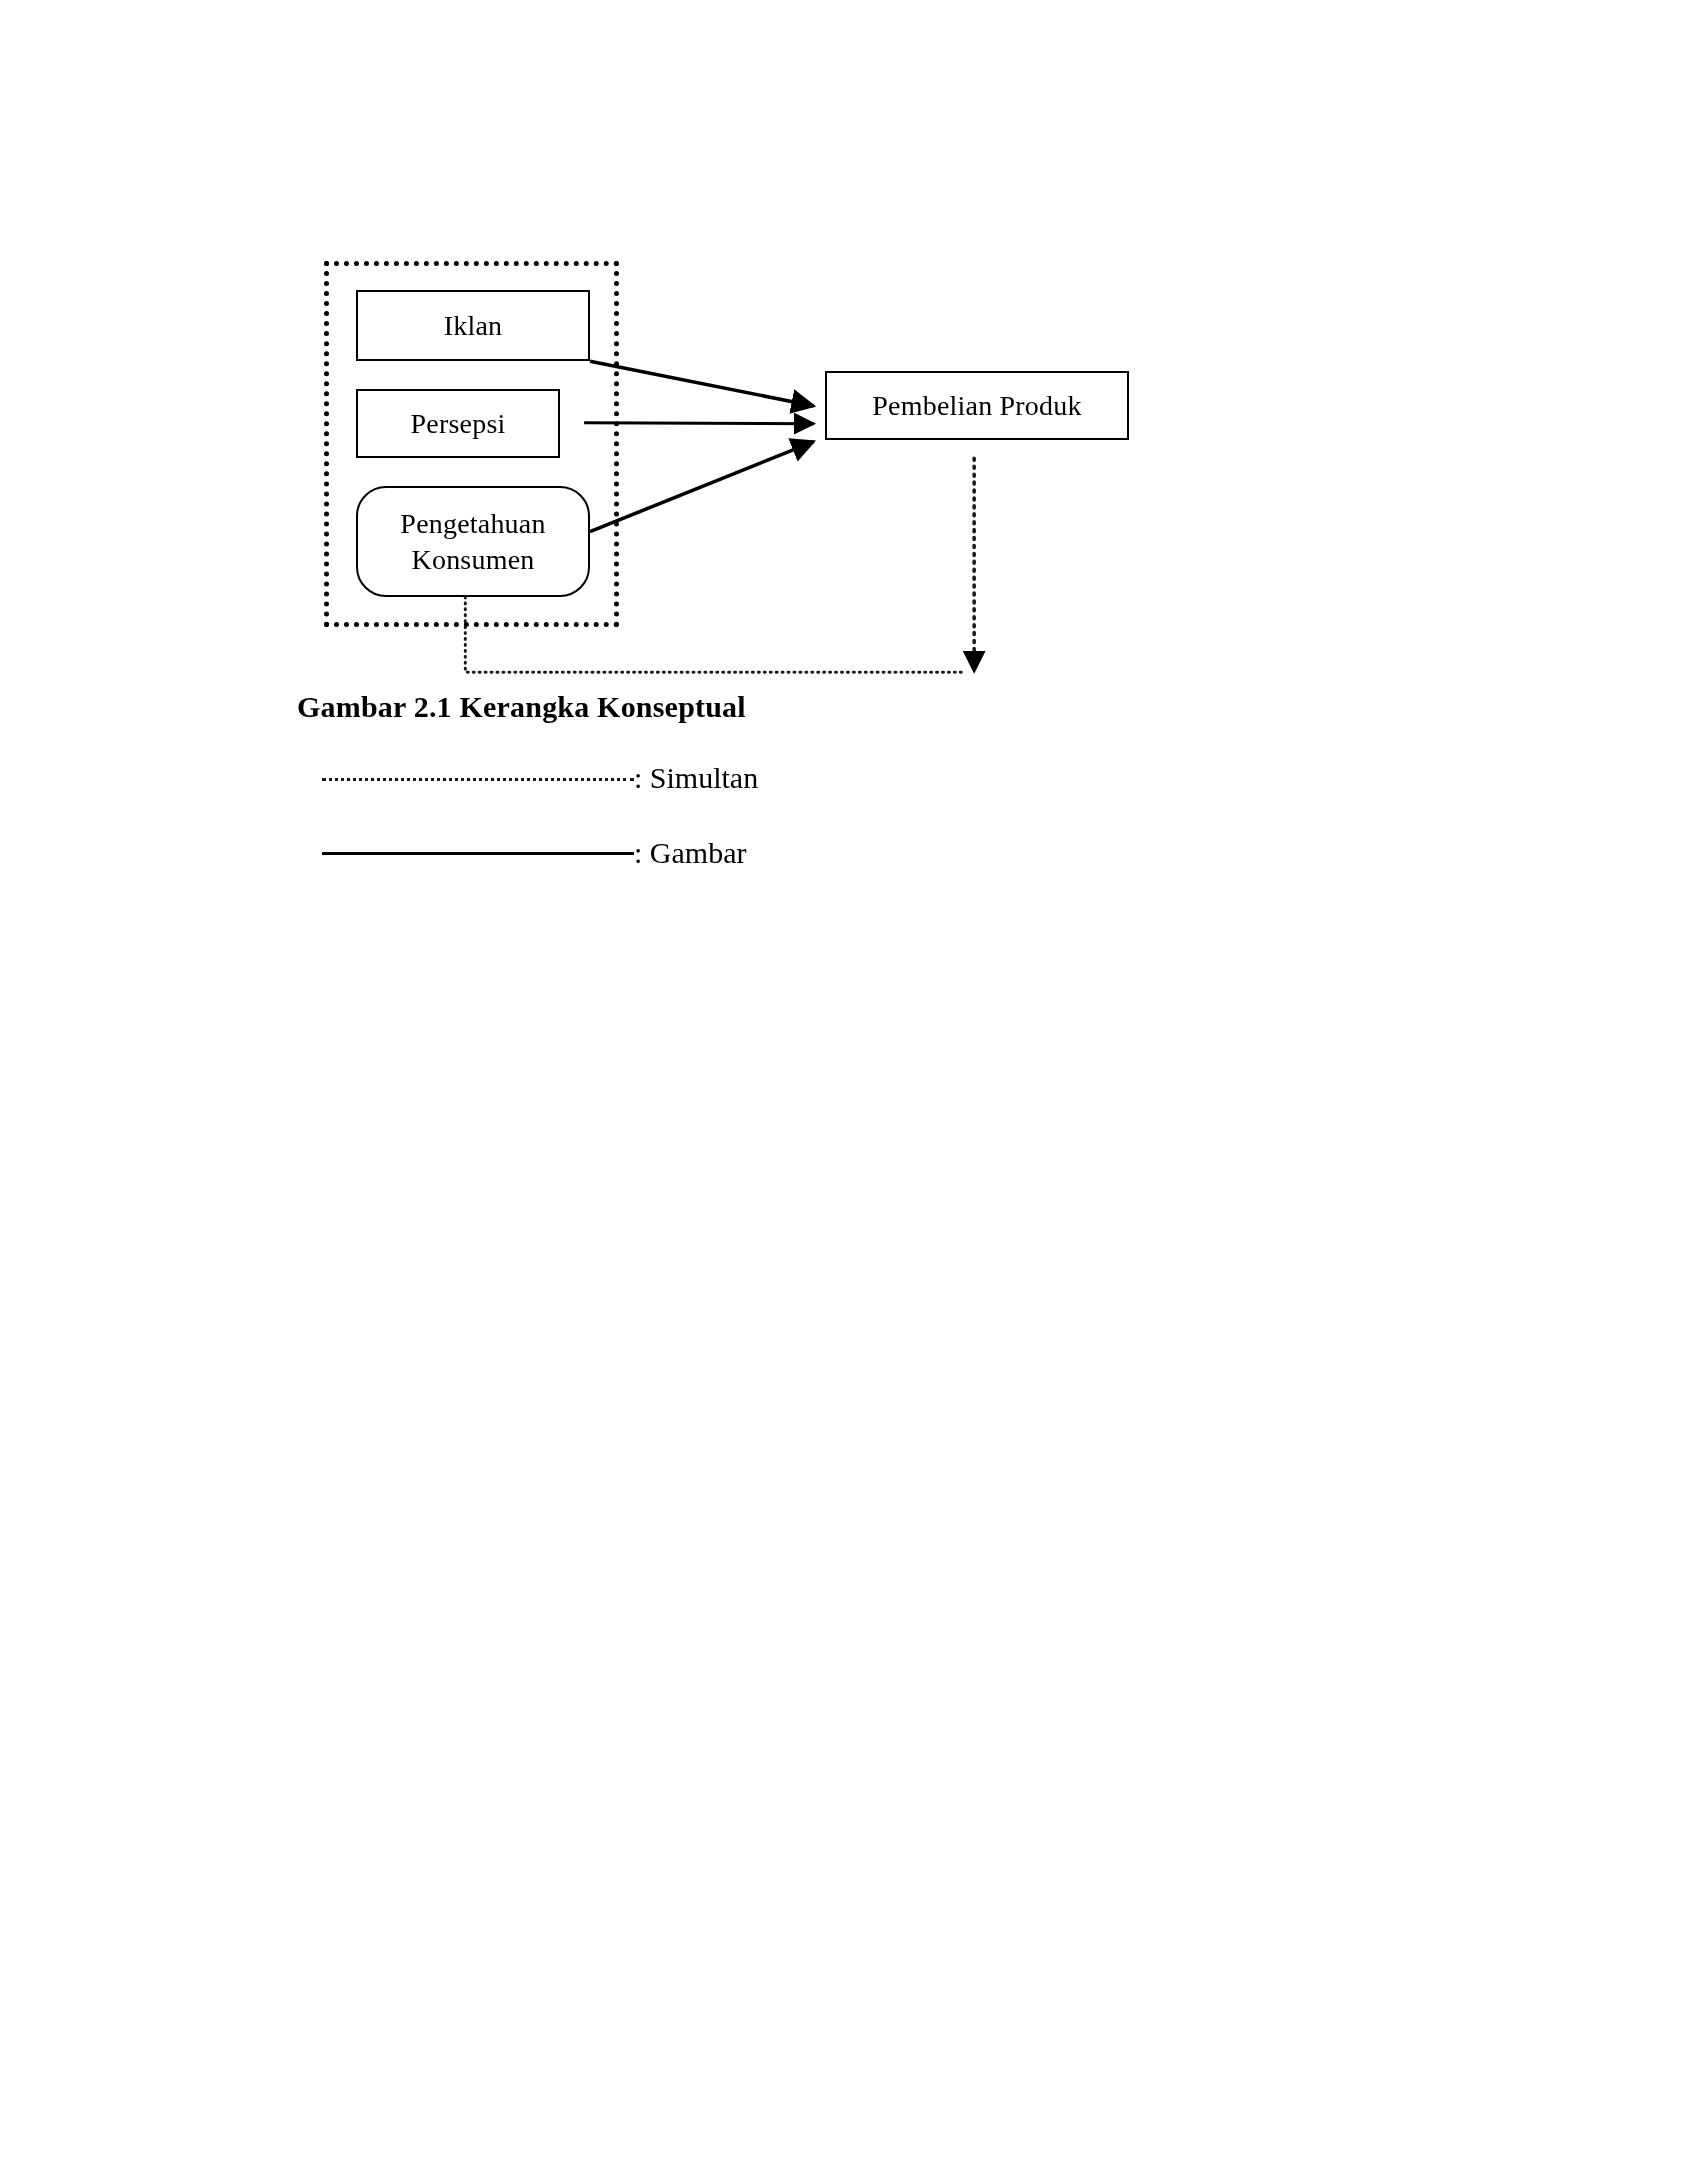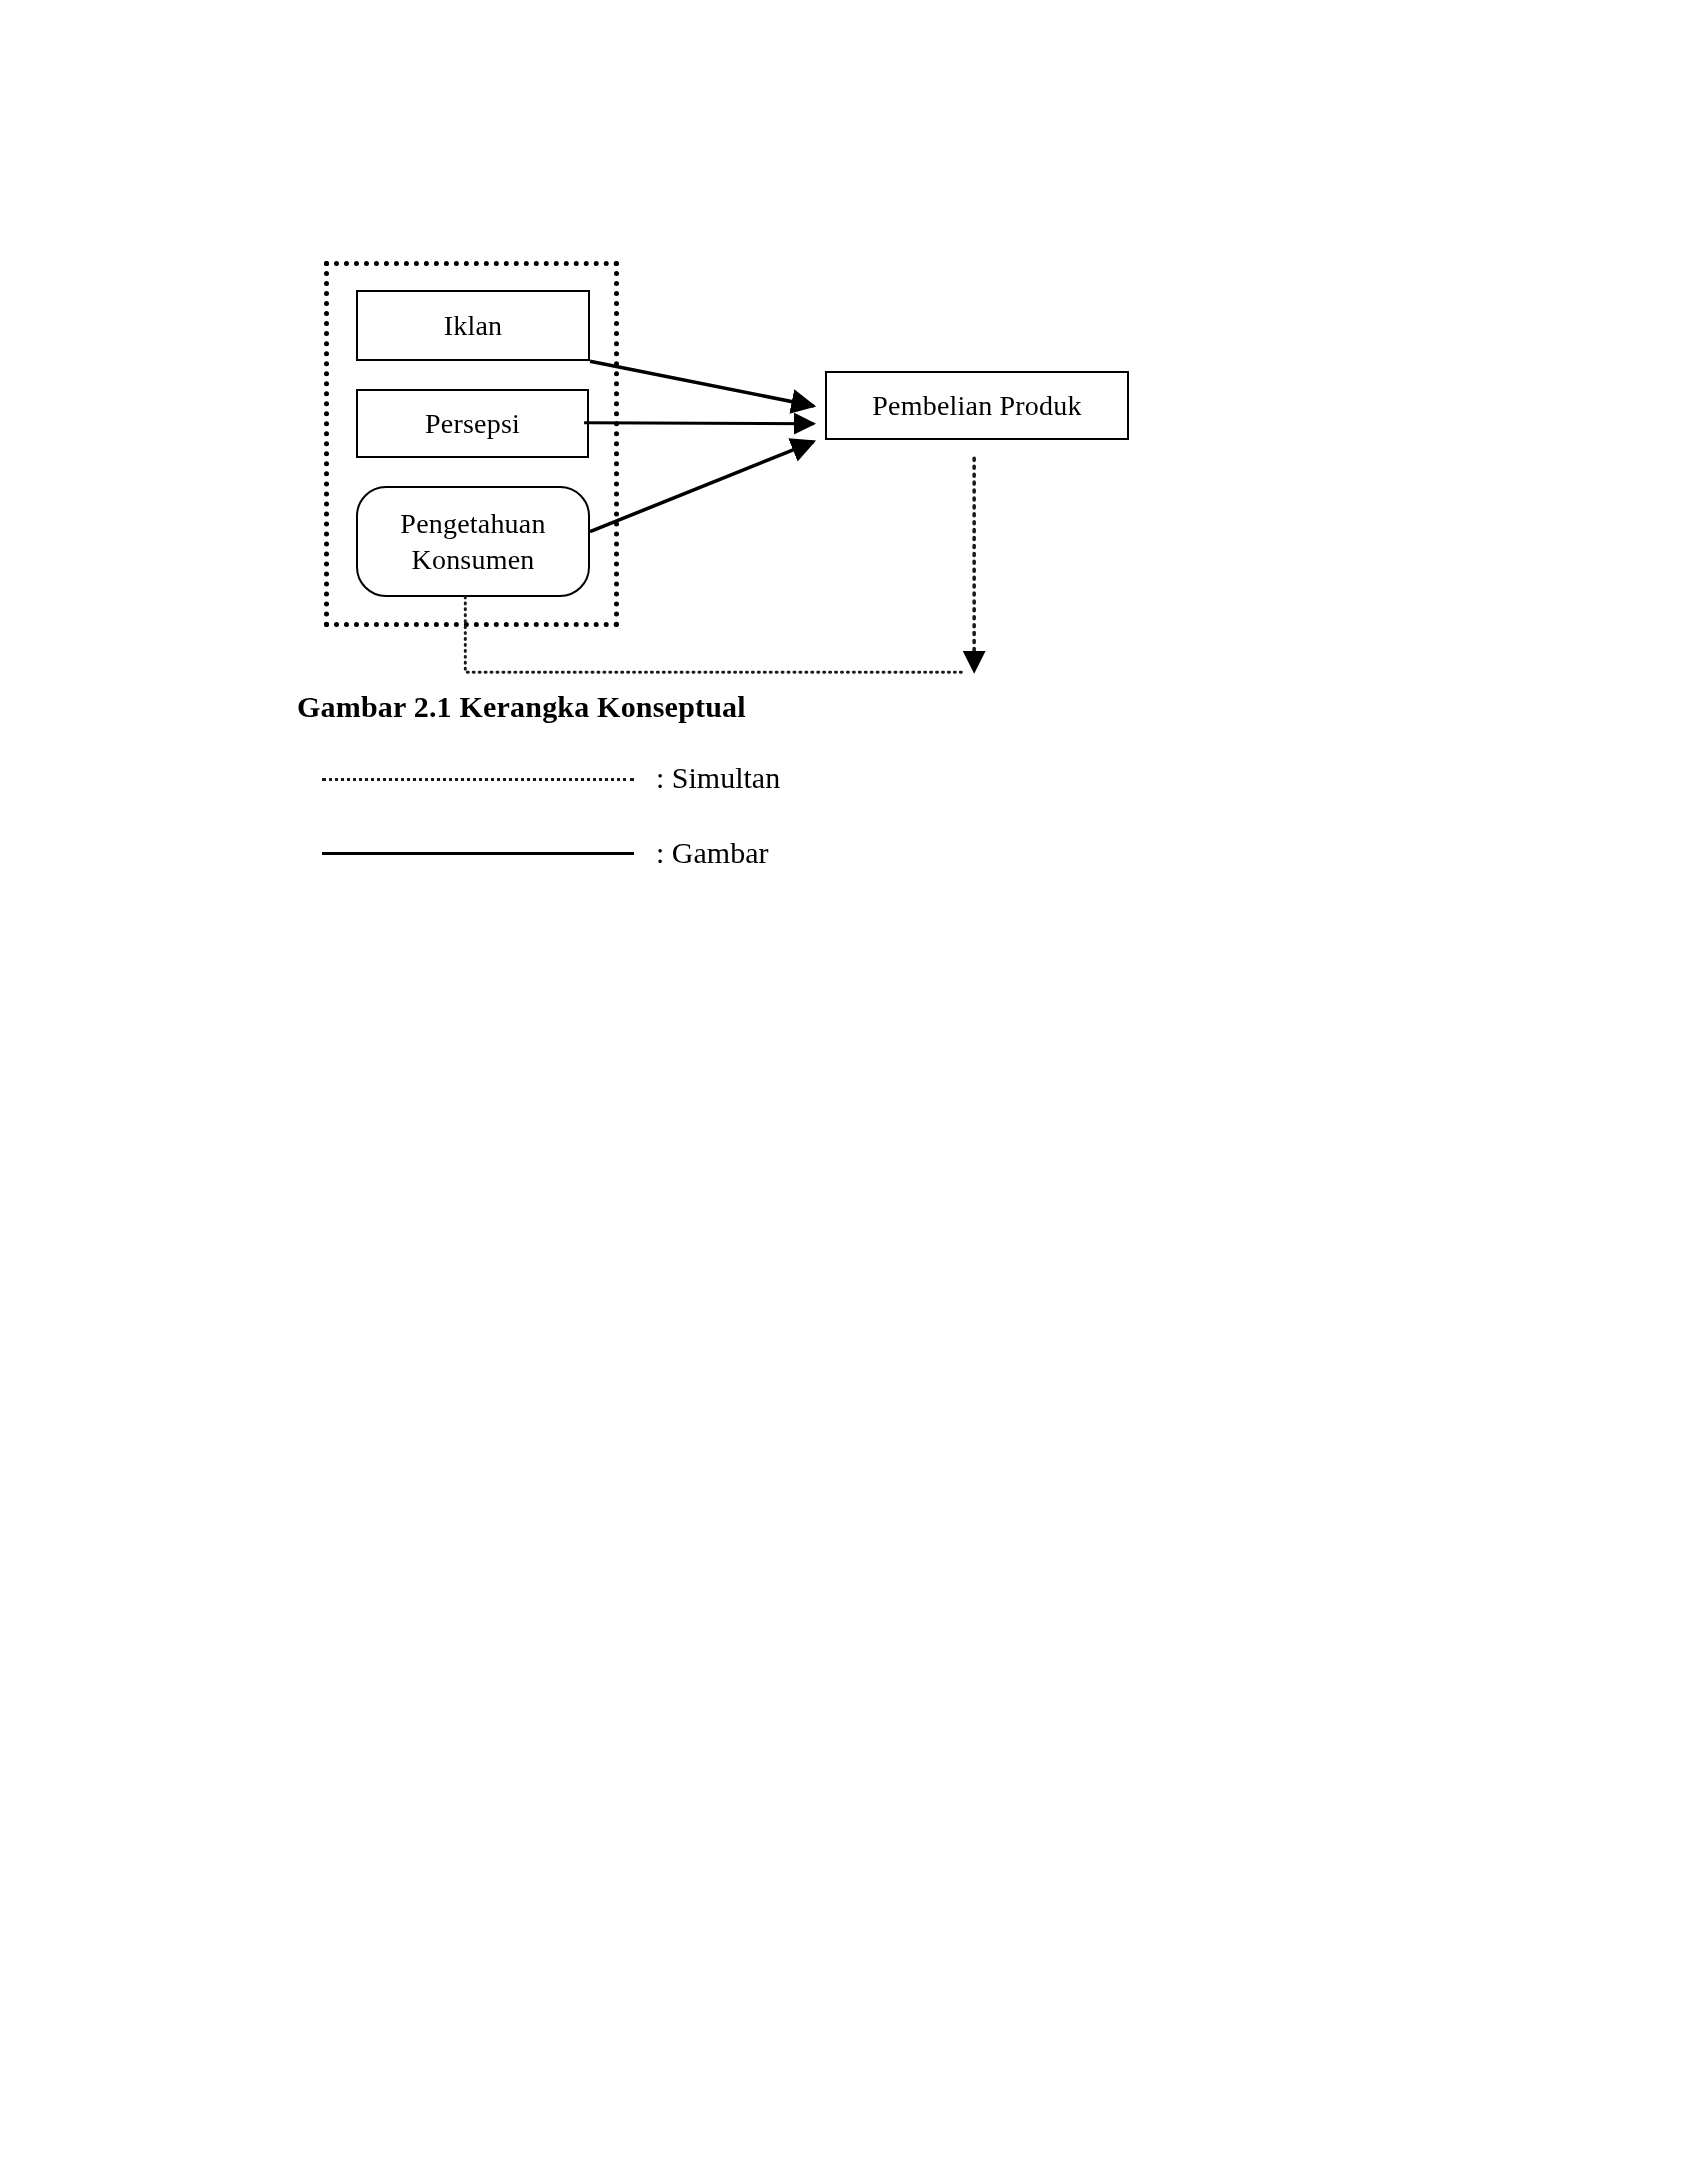--- a/index.html
+++ b/index.html
@@ -55,21 +55,21 @@
 
   #node-iklan {
     left: 356px;
     top: 290px;
     width: 234px;
     height: 71px;
   }
   #node-persepsi {
     left: 356px;
     top: 389px;
-    width: 233px;
+    width: 204px;
     height: 69px;
   }
   #node-pengetahuan {
     left: 356px;
     top: 486px;
     width: 234px;
     height: 111px;
     border-radius: 30px;
   }
   #node-pembelian {
@@ -119,21 +119,20 @@
   }
   .legend-sample.dotted {
     border-top: 3px dotted #1a1a1a;
     margin-top: 2px;
   }
   .legend-sample.solid {
     border-top: 3.5px solid #000000;
   }
   .legend-text {
     font-size: 30px;
-    margin-left: 22px;
     white-space: nowrap;
     line-height: 1;
   }
 </style>
 </head>
 <body>
 
 <div id="figure-root">
 
   <div class="group-box"></div>

